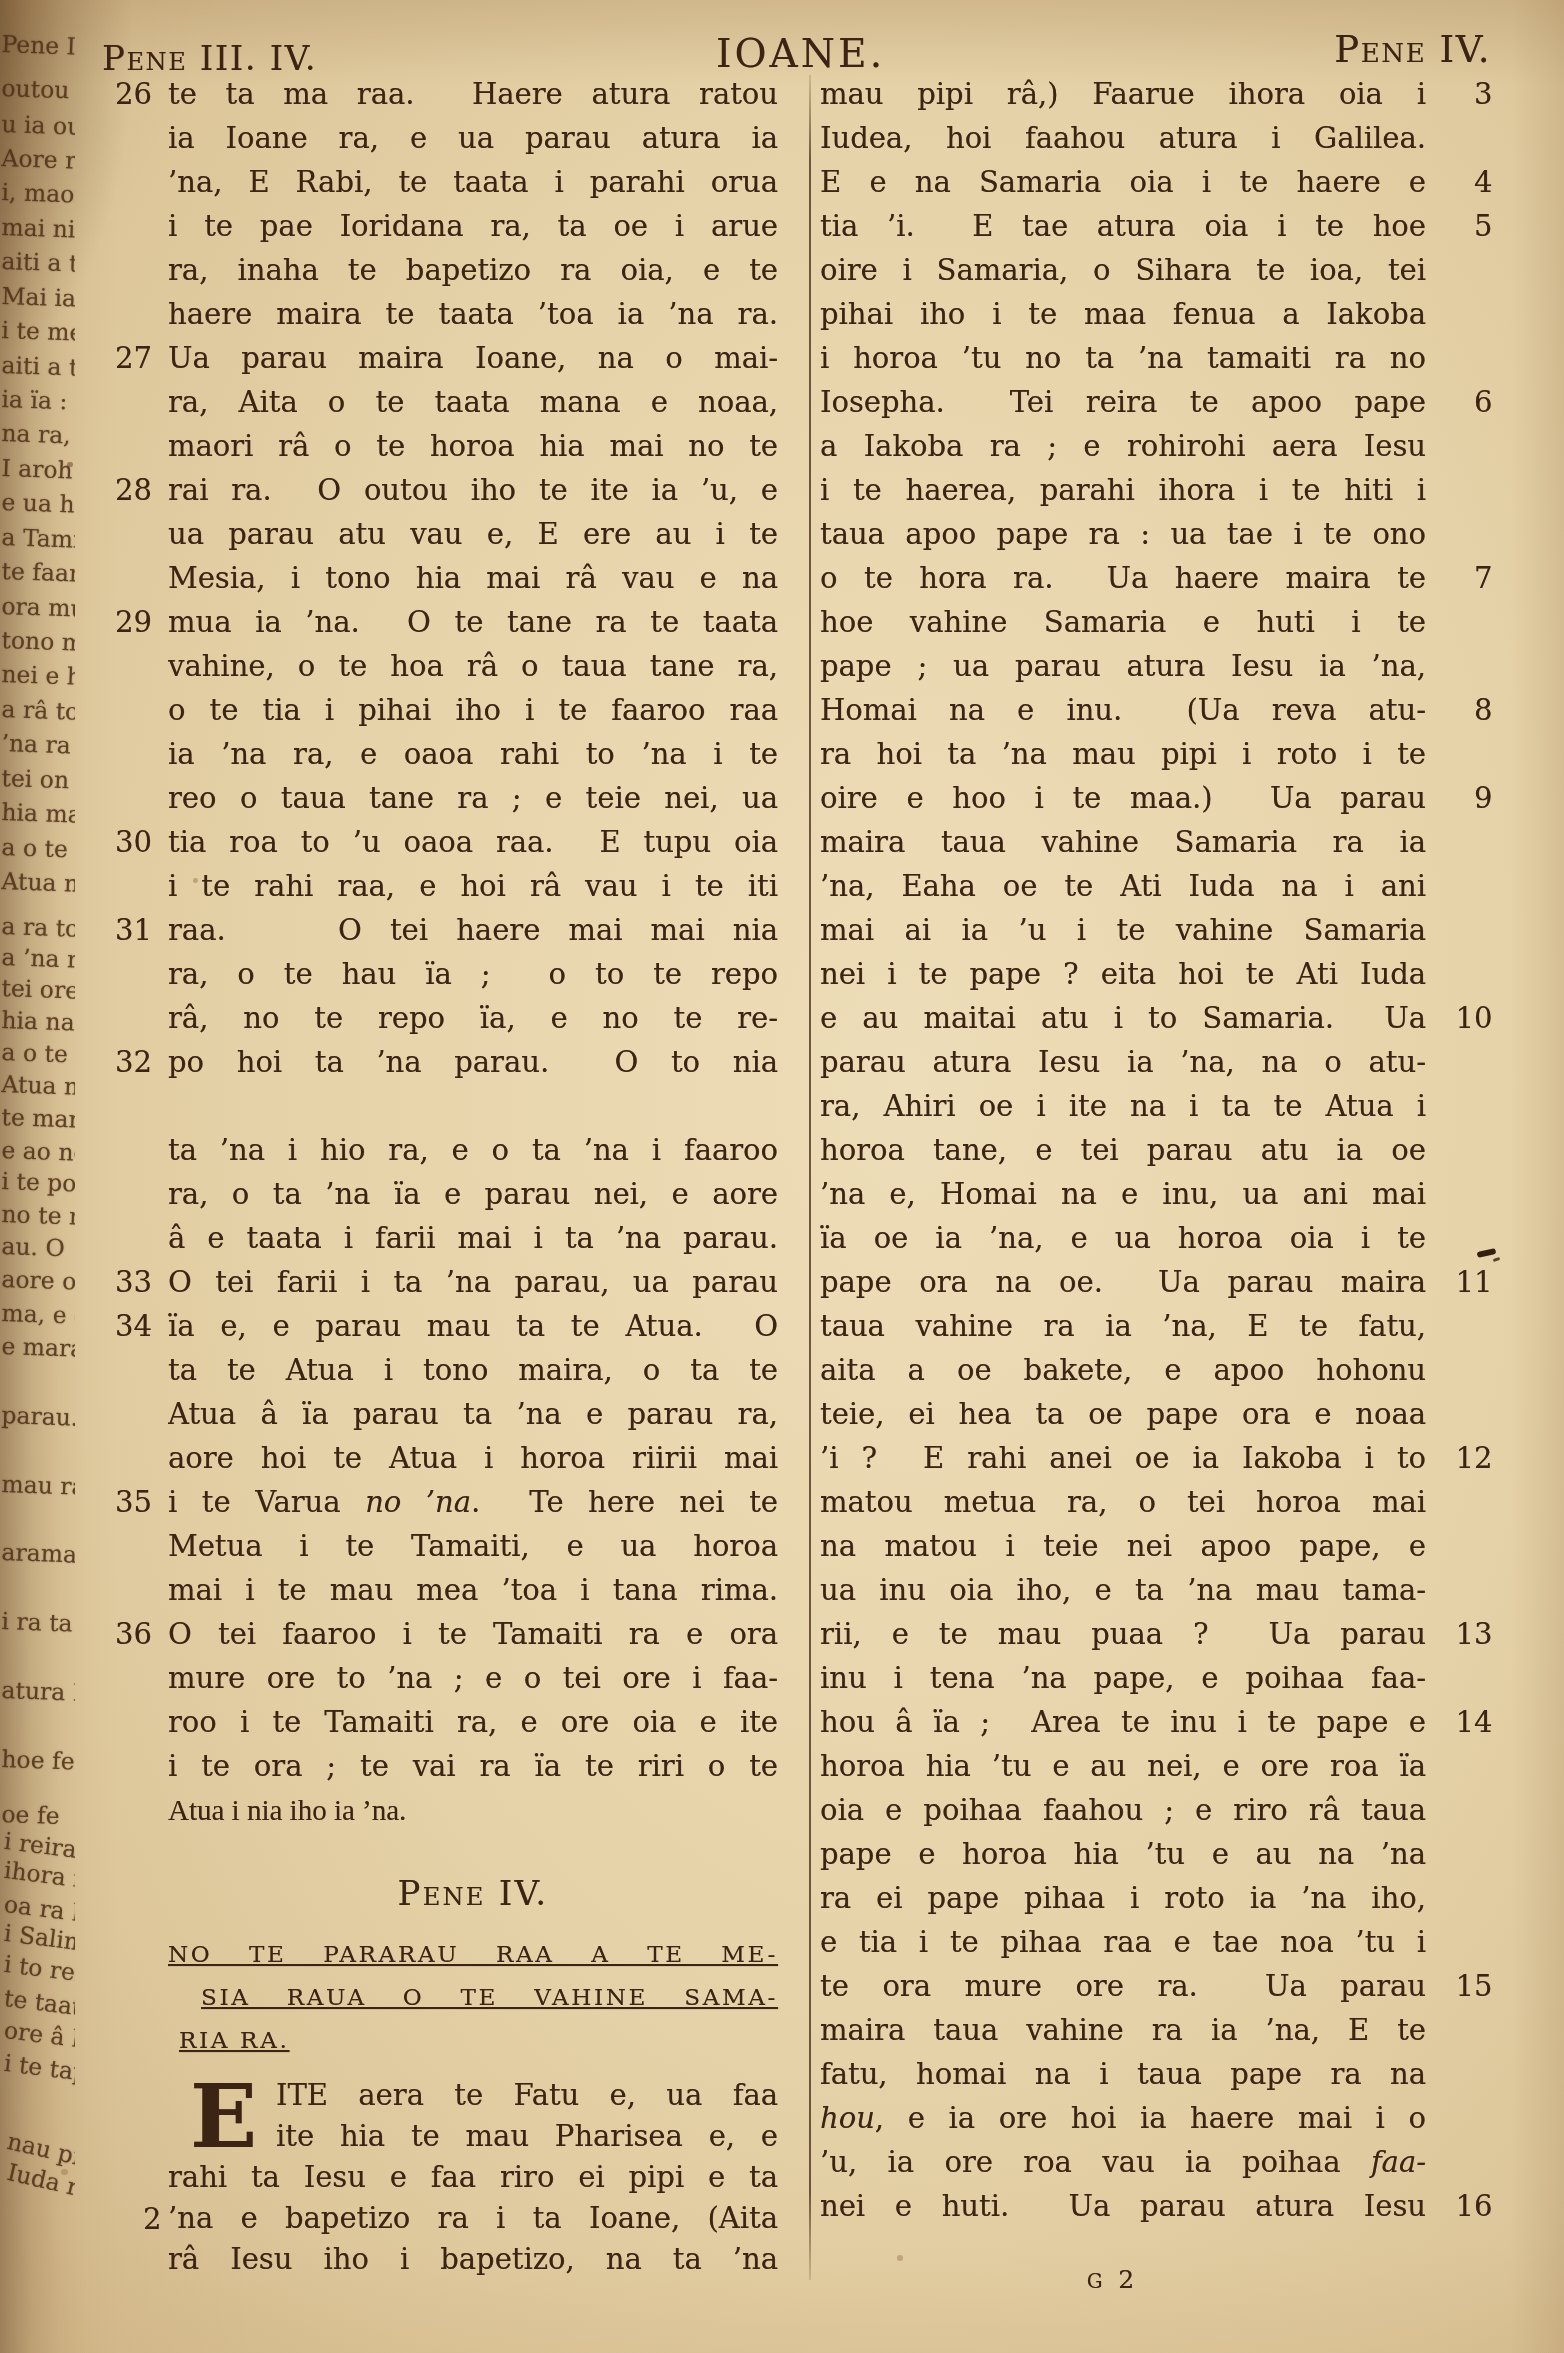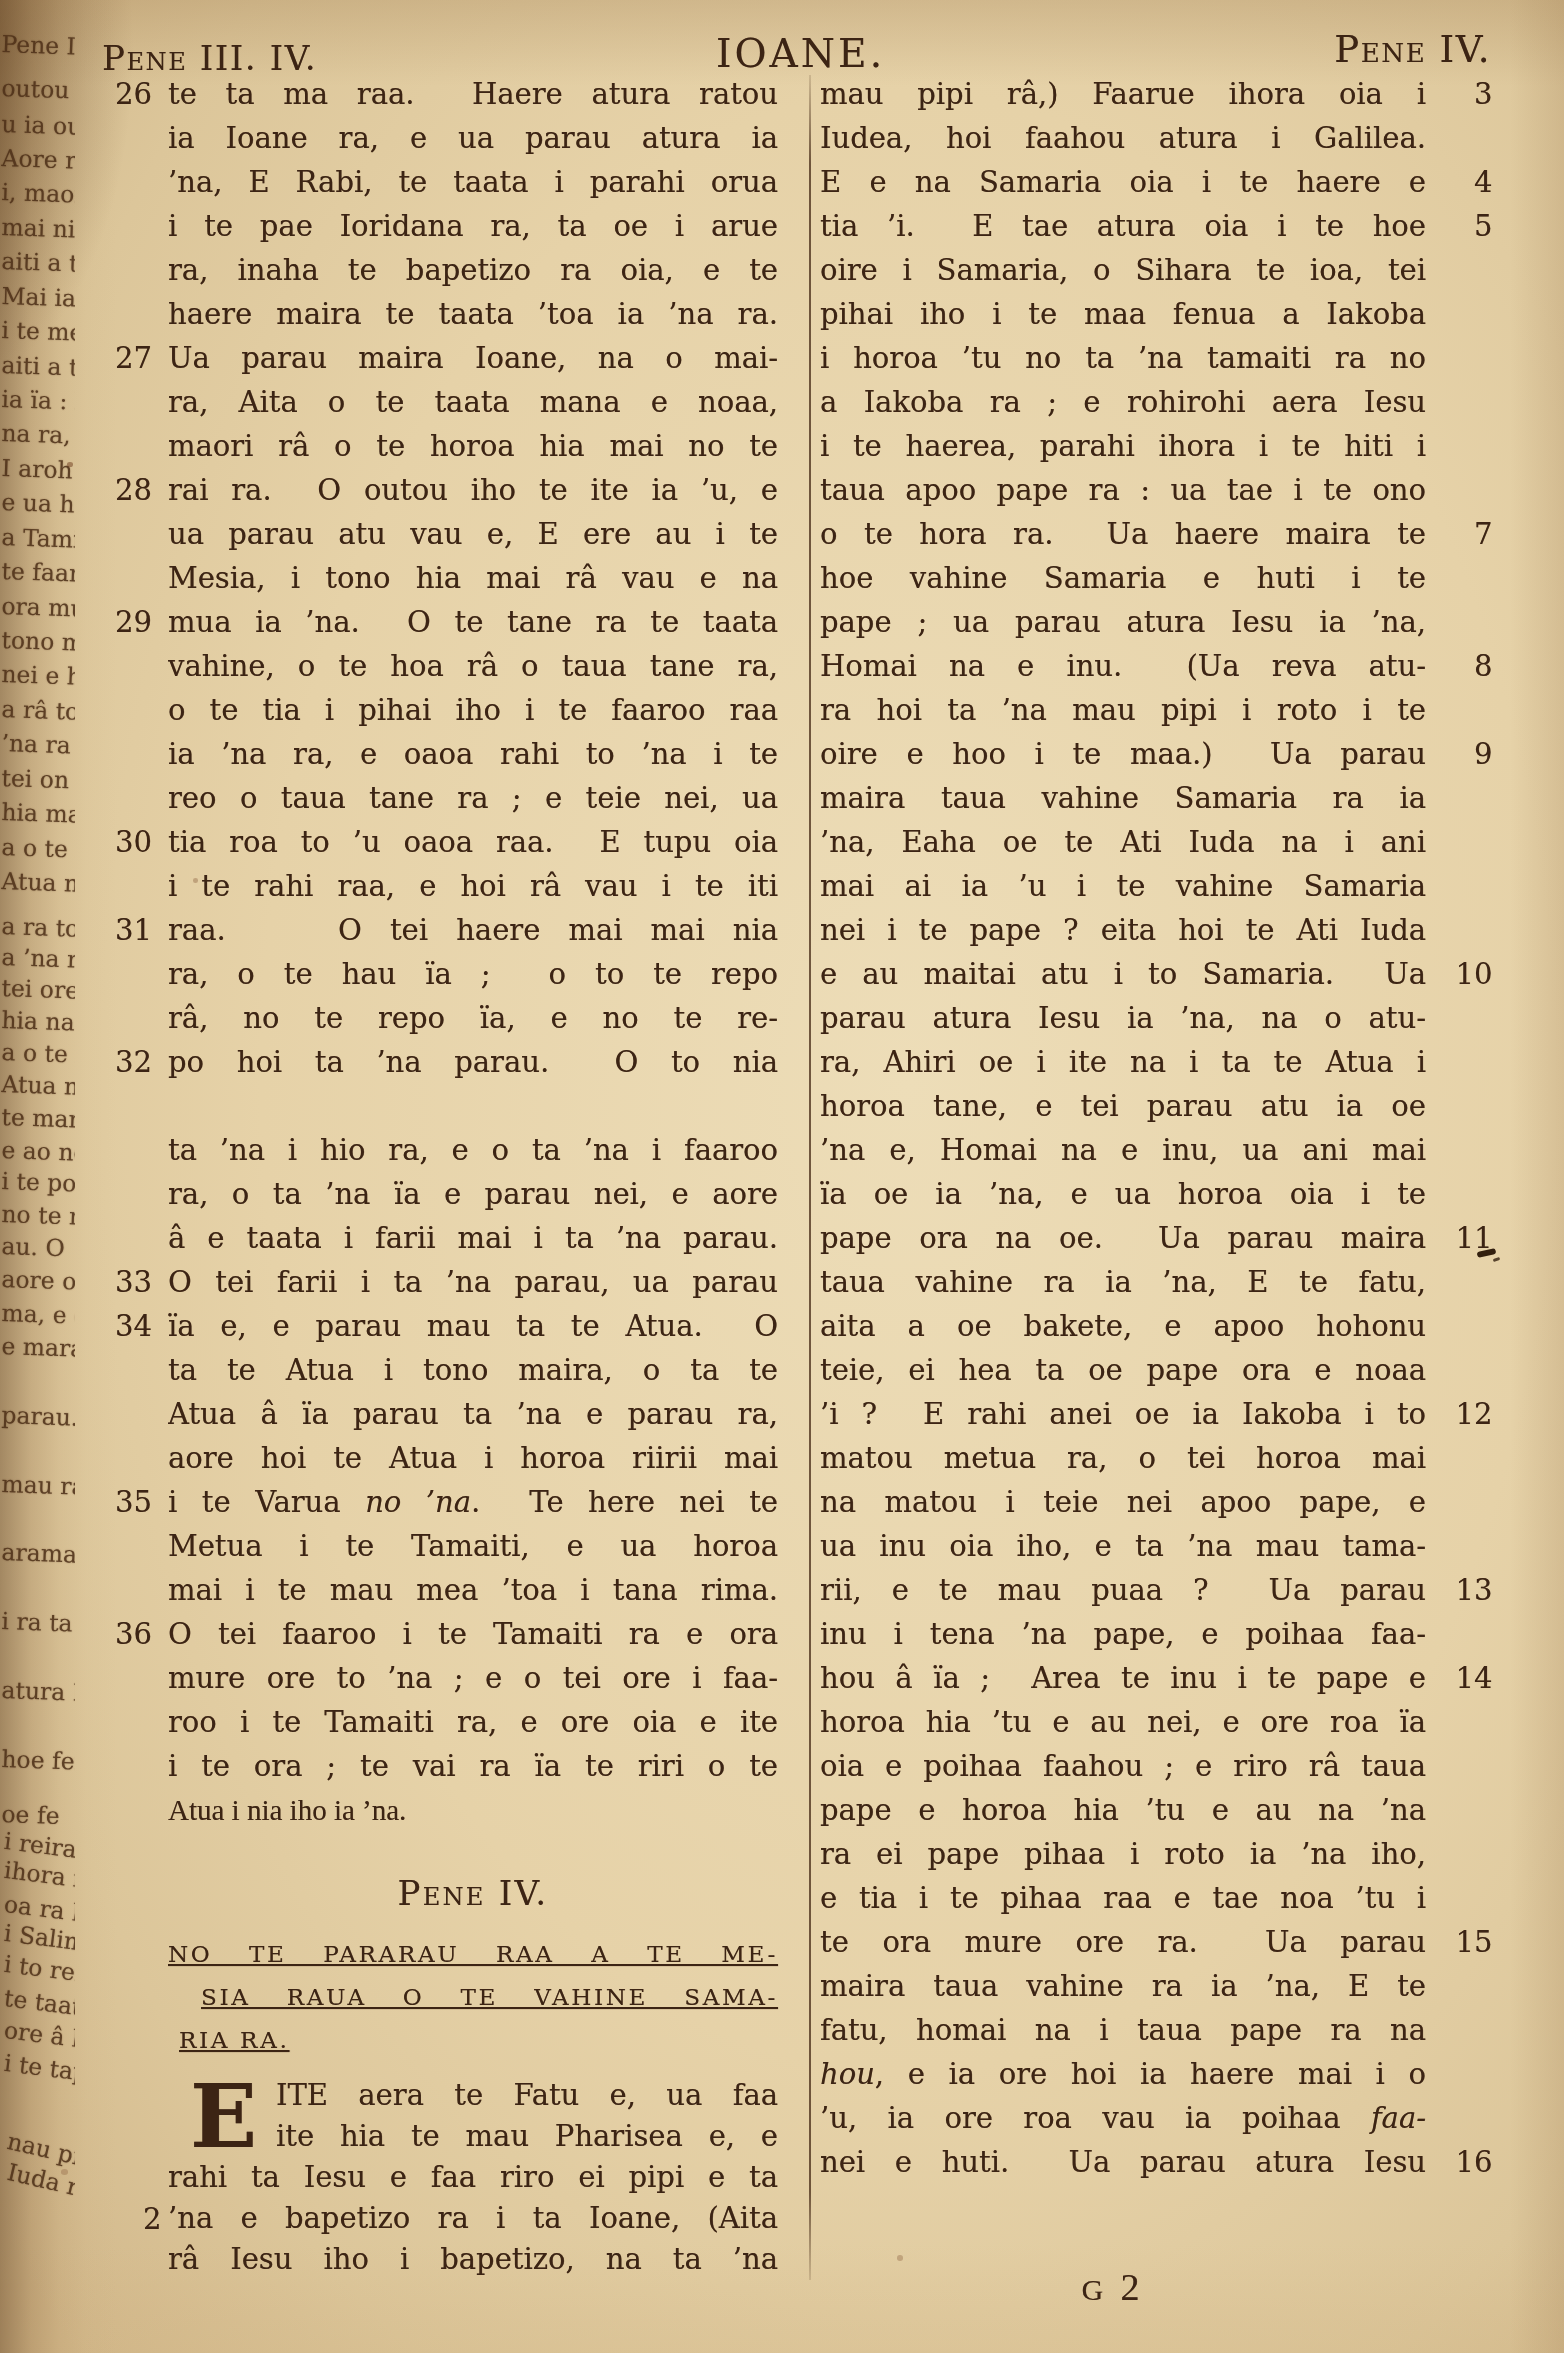--- a/index.html
+++ b/index.html
@@ -38,21 +38,21 @@
   .sec-line:nth-child(3){margin-left:11px;text-align-last:left;}
   
   .intro{position:relative;margin-left:80px;width:610px;margin-top:12.5px;font-size:29px;line-height:41px;}
   .intro-ln{text-align:justify;text-align-last:justify;white-space:pre-wrap;}
   .intro-ln.beside{margin-left:108px;width:502px;}
   .dropcap{position:absolute;left:22px;top:6.3px;font-size:88px;line-height:70px;font-weight:bold;}
   .intro-vn{position:absolute;left:-25px;top:124px;font-size:29px;line-height:41px;}
   
   .divider{position:absolute;left:809px;top:75px;width:1.6px;height:2205px;
     background:linear-gradient(rgba(70,42,22,.15),rgba(70,42,22,.75) 4%,rgba(70,42,22,.75) 96%,rgba(70,42,22,.15));}
-  .footer{position:absolute;left:820px;top:2265px;width:585px;text-align:center;font-size:38px;letter-spacing:3.9px;font-family:Liberation Serif, serif;}
+  .footer{position:absolute;left:820px;top:2265px;width:585px;text-align:center;font-size:25px;letter-spacing:3.9px;}
   .footer::first-letter{font-size:79%;}
   
   .margin-strip{position:absolute;left:0;top:0;width:75px;height:2354px;overflow:hidden;}
   .frag{position:absolute;font-size:23.5px;color:#4e3018;white-space:nowrap;opacity:.88;
     transform-origin:left top;text-shadow:0 0 1.6px rgba(78,48,24,.55);}
   
   .blemish{position:absolute;background:#33200f;border-radius:50%;}
   .blemish.b1{left:1477px;top:1250px;width:19px;height:6.3px;border-radius:3.1px;transform:rotate(-12deg);}
   .blemish.b2{left:1493px;top:1258px;width:7px;height:3.1px;border-radius:1.6px;transform:rotate(-20deg);opacity:.8;}
   .speck{position:absolute;background:rgba(110,60,30,.5);border-radius:50%;}
@@ -336,20 +336,24 @@
         </div>
         <div class="ln">
           <span class="lt">pihai iho i te maa fenua a Iakoba</span>
           <span class="vnr"></span>
         </div>
         <div class="ln">
           <span class="lt">i horoa ’tu no ta ’na tamaiti ra no</span>
           <span class="vnr"></span>
         </div>
         <div class="ln">
+          <span class="lt">Iosepha.  Tei reira te apoo pape</span>
+          <span class="vnr">6</span>
+        </div>
+        <div class="ln">
           <span class="lt">a Iakoba ra ; e rohirohi aera Iesu</span>
           <span class="vnr"></span>
         </div>
         <div class="ln">
           <span class="lt">i te haerea, parahi ihora i te hiti i</span>
           <span class="vnr"></span>
         </div>
         <div class="ln">
           <span class="lt">taua apoo pape ra : ua tae i te ono</span>
           <span class="vnr"></span>

